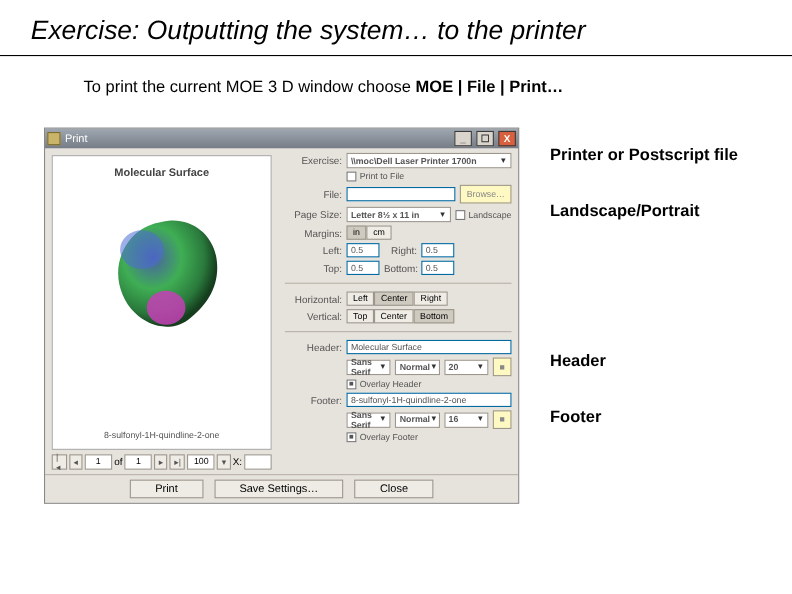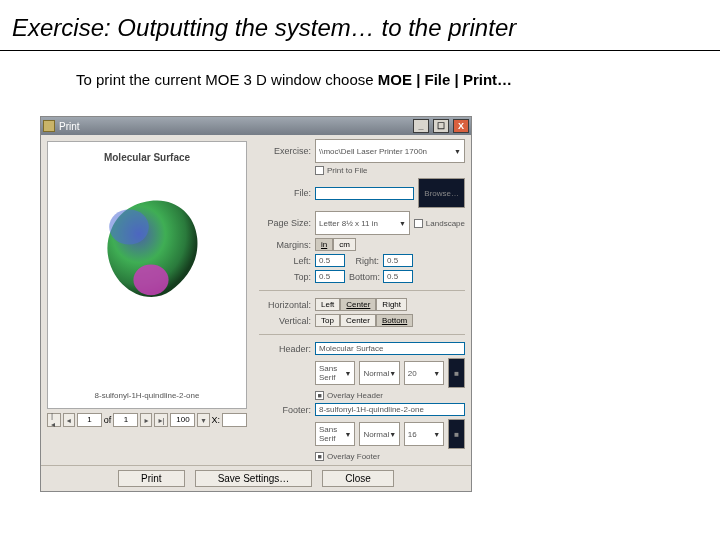--- a/index.html
+++ b/index.html
@@ -8,21 +8,21 @@
     height: 540px;
     background: #fff;
     font-family: Arial, sans-serif;
     overflow: hidden;
     position: relative;
   }
   .title {
     font-style: italic;
     font-family: Arial, sans-serif;
     font-size: 24px;
-    padding: 14px 12px 8px 12px;
+    padding: 14px 12px 8px 28px;
     border-bottom: 1px solid #000;
   }
   .intro {
     font-size: 15px;
     padding: 20px 0 0 76px;
   }
   .content {
     display: flex;
     padding: 28px 0 0 40px;
     gap: 28px;
@@ -121,44 +121,45 @@
     padding: 4px 6px;
     display: flex;
     flex-direction: column;
     gap: 3px;
   }
   .row { display: flex; align-items: center; gap: 4px; }
   .lbl { width: 52px; text-align: right; color:#555; font-size:9px; }
   .dd {
     flex: 1;
     border: 1px solid #9c968c; background:#fff;
-    height: 24px; font-size:8px; padding: 4px 3px;
+    height: 14px; font-size:8px; padding: 4px 3px;
     display:flex; align-items:center; justify-content:space-between;
     color:#555;
+    font-weight:bold;
   }
   .dd .tri { font-size:7px; color:#333; }
   .btnf {
-    border: 1px solid #9c968c; background:#0f172a;
-    height:30px; font-size:8px; padding:0 5px;
+    border: 1px solid #9c968c; background:#fef9c3;
+    height:17px; font-size:8px; padding:0 5px;
     display:flex; align-items:center; color:#888;
   }
   .txt {
     border: 1px solid #0369a1; background:#fff;
     height:13px; font-size:8px; padding:0 3px;
     color:#555; display:flex; align-items:center;
   }
   .cb { display:flex; align-items:center; gap:3px; font-size:8px; color:#555; }
   .cb .box { width:9px; height:9px; border:1px solid #777; background:#fff; display:flex; align-items:center; justify-content:center; font-size:7px; }
   .seg { display:flex; }
   .seg .s {
     border:1px solid #9c968c; background:#efece6;
     height:13px; font-size:8px; padding:0 5px;
     display:flex; align-items:center;
   }
-  .seg .s.sel { background:#cfcabf;text-decoration:underline; }
+  .seg .s.sel { background:#cfcabf; }
   .hr { height:1px; background:#b8b2a7; margin:4px 0; }
   .w30{width:30px} .w24{width:24px} .w40{width:40px} .w50{width:50px}
 
   .bottombar {
     display:flex; gap:10px; justify-content:center;
     padding:4px; border-top:1px solid #b8b2a7;
     background:#e6e2dc;
   }
   .bottombar .bbtn {
     border:1px solid #9c968c; background:#efece6;
@@ -354,13 +355,19 @@
       </div>
     </div>
 
     <div class="bottombar">
       <div class="bbtn">Print</div>
       <div class="bbtn">Save Settings…</div>
       <div class="bbtn">Close</div>
     </div>
   </div>
 
+  <div class="annot">
+    <div>Printer or Postscript file</div>
+    <div>Landscape/Portrait</div>
+    <div class="sub">Header</div>
+    <div>Footer</div>
+  </div>
 </div>
 
 </body></html>

